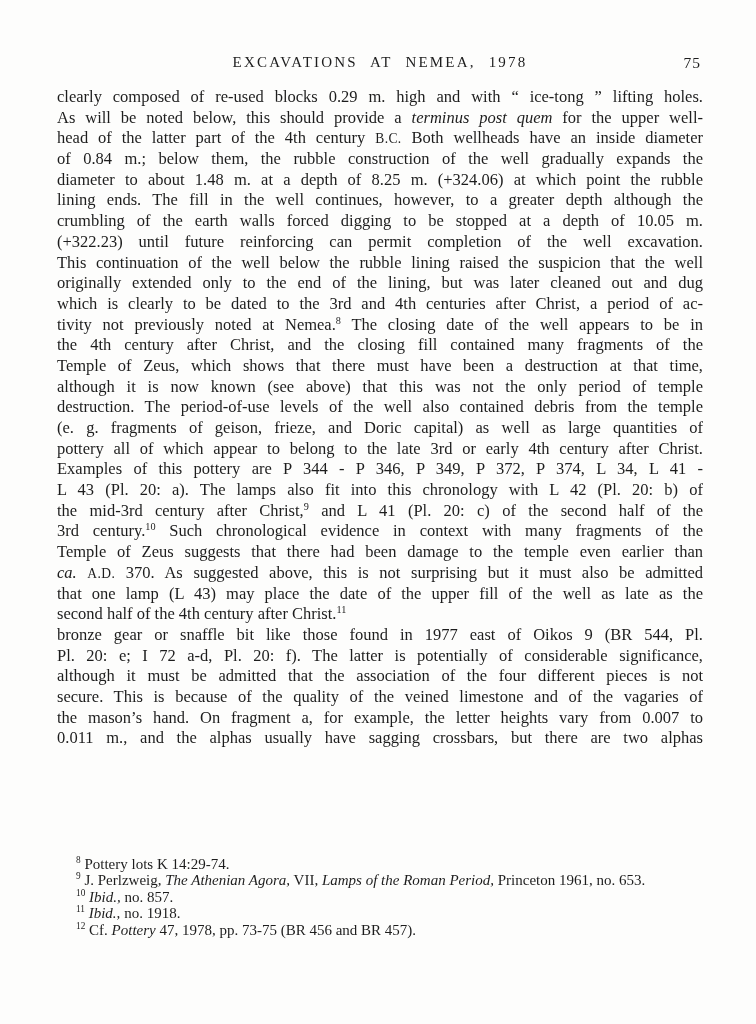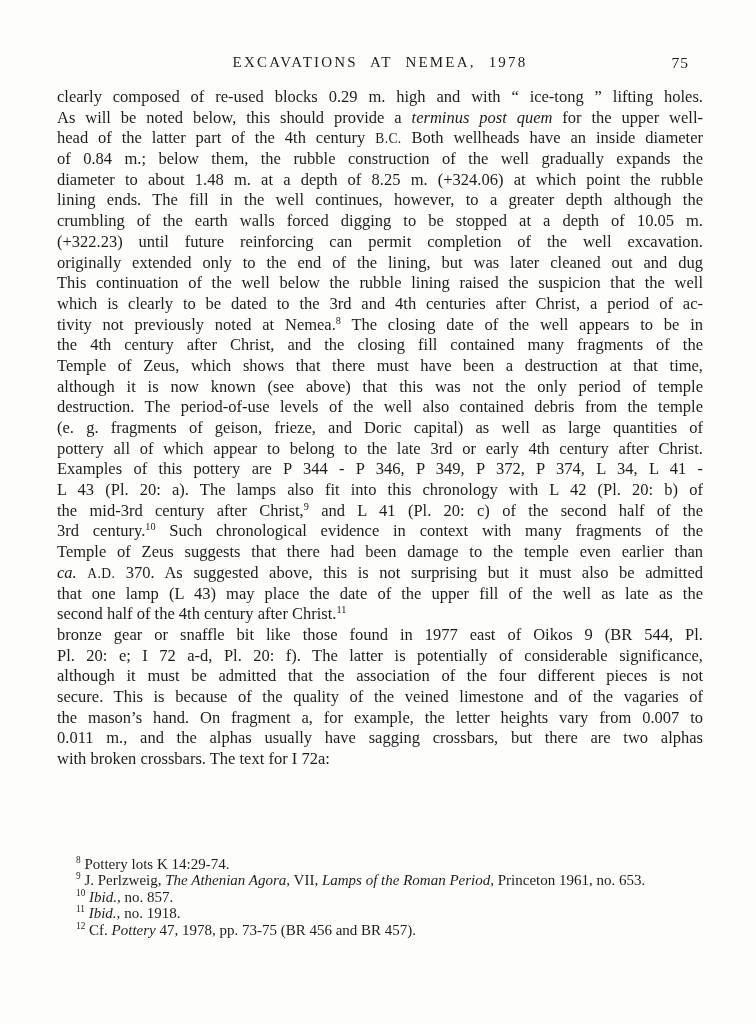--- a/index.html
+++ b/index.html
@@ -15,21 +15,21 @@
     overflow: hidden;
   }
   .running-head {
     position: absolute; top: 54px; left: 57px; width: 646px; height: 20px;
   }
   .running-head .title {
     display: block; text-align: center;
     font-size: 15px; letter-spacing: 2.2px; word-spacing: 7px;
   }
   .running-head .pagenum {
-    position: absolute; right: 14px; top: 0;
+    position: absolute; right: 2px; top: 0;
     font-size: 15.5px; letter-spacing: 1px;
   }
   .body-text {
     position: absolute; top: 87px; left: 57px; width: 646px;
     font-size: 16.5px;
   }
   .line {
     height: 20.7px; line-height: 20.7px;
     overflow: hidden;
     text-align: justify;
@@ -67,22 +67,22 @@
   <div class="body-text">
       <div>
         <div class="line"><span>clearly composed of re-used blocks 0.29 m. high and with “ ice-tong ” lifting holes.</span></div>
         <div class="line"><span>As will be noted below, this should provide a </span><span class="i">terminus post quem</span><span> for the upper well-</span></div>
         <div class="line"><span>head of the latter part of the 4th century </span><span class="sc">B.C.</span><span> Both wellheads have an inside diameter</span></div>
         <div class="line"><span>of 0.84 m.; below them, the rubble construction of the well gradually expands the</span></div>
         <div class="line"><span>diameter to about 1.48 m. at a depth of 8.25 m. (+324.06) at which point the rubble</span></div>
         <div class="line"><span>lining ends. The fill in the well continues, however, to a greater depth although the</span></div>
         <div class="line"><span>crumbling of the earth walls forced digging to be stopped at a depth of 10.05 m.</span></div>
         <div class="line"><span>(+322.23) until future reinforcing can permit completion of the well excavation.</span></div>
+        <div class="line"><span>This continuation of the well below the rubble lining raised the suspicion that the well</span></div>
         <div class="line"><span>originally extended only to the end of the lining, but was later cleaned out and dug</span></div>
-        <div class="line"><span>This continuation of the well below the rubble lining raised the suspicion that the well</span></div>
         <div class="line"><span>which is clearly to be dated to the 3rd and 4th centuries after Christ, a period of ac-</span></div>
         <div class="line"><span>tivity not previously noted at Nemea.</span><sup>8</sup><span> The closing date of the well appears to be in</span></div>
         <div class="line"><span>the 4th century after Christ, and the closing fill contained many fragments of the</span></div>
         <div class="line"><span>Temple of Zeus, which shows that there must have been a destruction at that time,</span></div>
         <div class="line"><span>although it is now known (see above) that this was not the only period of temple</span></div>
         <div class="line"><span>destruction. The period-of-use levels of the well also contained debris from the temple</span></div>
         <div class="line"><span>(e. g. fragments of geison, frieze, and Doric capital) as well as large quantities of</span></div>
         <div class="line"><span>pottery all of which appear to belong to the late 3rd or early 4th century after Christ.</span></div>
         <div class="line"><span>Examples of this pottery are P 344 - P 346, P 349, P 372, P 374, L 34, L 41 -</span></div>
         <div class="line"><span>L 43 (Pl. 20: a). The lamps also fit into this chronology with L 42 (Pl. 20: b) of</span></div>
@@ -93,21 +93,20 @@
         <div class="line"><span>that one lamp (L 43) may place the date of the upper fill of the well as late as the</span></div>
         <div class="line last"><span>second half of the 4th century after Christ.</span><sup>11</sup></div>
       </div>
       <div>
         <div class="line"><span>bronze gear or snaffle bit like those found in 1977 east of Oikos 9 (BR 544, Pl.</span></div>
         <div class="line"><span>Pl. 20: e; I 72 a-d, Pl. 20: f). The latter is potentially of considerable significance,</span></div>
         <div class="line"><span>although it must be admitted that the association of the four different pieces is not</span></div>
         <div class="line"><span>secure. This is because of the quality of the veined limestone and of the vagaries of</span></div>
         <div class="line"><span>the mason’s hand. On fragment a, for example, the letter heights vary from 0.007 to</span></div>
         <div class="line"><span>0.011 m., and the alphas usually have sagging crossbars, but there are two alphas</span></div>
-        <div class="line last"><span>with broken crossbars. The text for I 72a:</span></div>
       </div>
     </div>
   <div class="footnotes">
       <div class="fn-line"><sup>8</sup><span> Pottery lots K 14:29-74.</span></div>
       <div class="fn-line"><sup>9</sup><span> J. Perlzweig, </span><span class="i">The Athenian Agora,</span><span> VII, </span><span class="i">Lamps of the Roman Period,</span><span> Princeton 1961, no. 653.</span></div>
       <div class="fn-line"><sup>10</sup><span> </span><span class="i">Ibid.,</span><span> no. 857.</span></div>
       <div class="fn-line"><sup>11</sup><span> </span><span class="i">Ibid.,</span><span> no. 1918.</span></div>
       <div class="fn-line"><sup>12</sup><span> Cf. </span><span class="i">Pottery</span><span> 47, 1978, pp. 73-75 (BR 456 and BR 457).</span></div>
     </div>
 </div>

